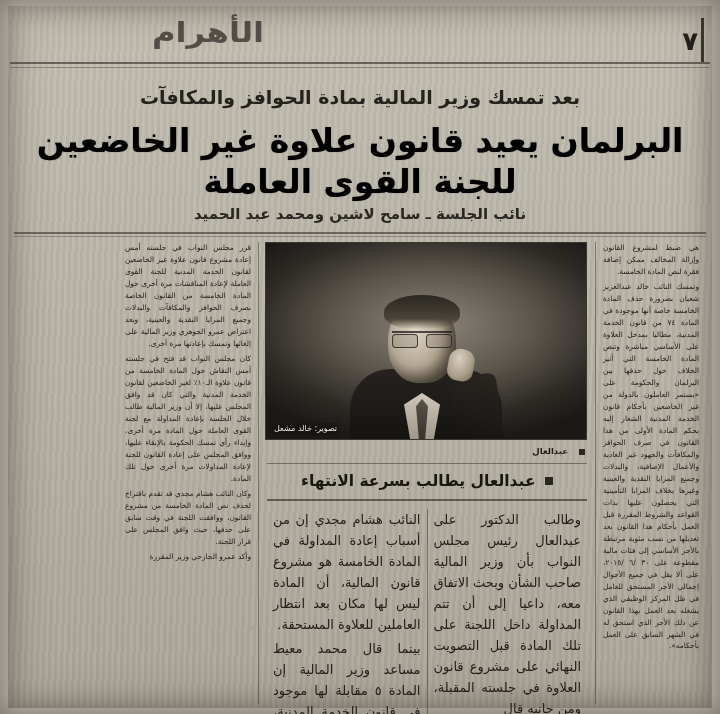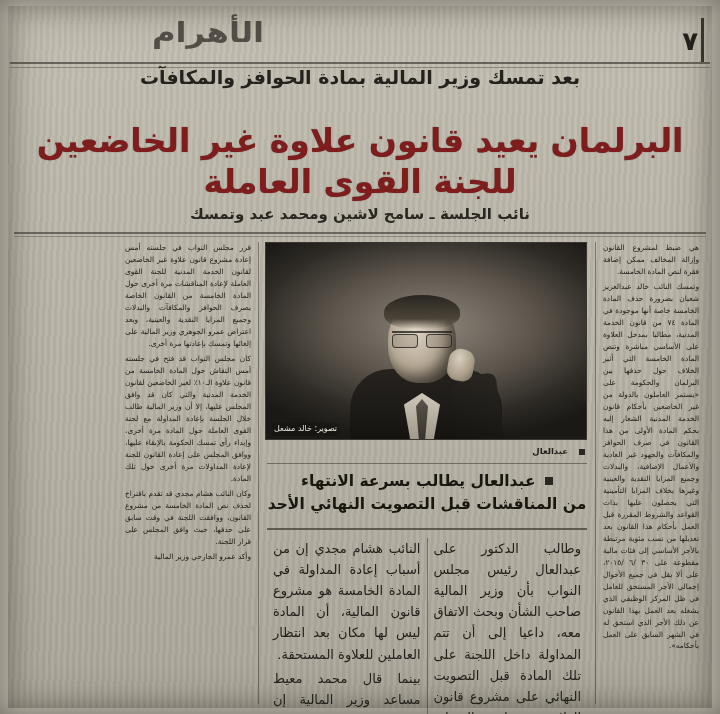--- a/index.html
+++ b/index.html
@@ -87,37 +87,37 @@
   .rule-top2 {
     position: absolute;
     left: 10px; right: 10px;
     top: 67px;
     border-top: 1px solid #4a453d;
     opacity: .45;
   }
   
   .kicker {
     position: absolute;
-    top: 66px;
+    top: 86px;
     left: 20px; right: 20px;
     text-align: center;
     font-size: 19px;
     font-weight: bold;
     color: #25221d;
     letter-spacing: 0;
   }
   .headline {
     position: absolute;
     top: 120px;
     left: 14px; right: 14px;
     text-align: center;
     font-size: 33px;
     font-weight: bold;
     line-height: 1.25;
-    color: #7f1d1d;
+    color: #000000;
     text-shadow: 0 0 1px rgba(0,0,0,.5);
   }
   .byline-wrap {
     position: absolute;
     top: 205px;
     left: 18px; right: 18px;
     height: 22px;
   }
   .byline {
     text-align: center;
@@ -285,21 +285,21 @@
   }
   .cap-name { display: flex; align-items: center; gap: 11px; }
   .sq { width: 6px; height: 6px; background: #2a2620; display: inline-block; }
   .subhead {
     text-align: center;
     font-size: 15.5px;
     font-weight: bold;
     line-height: 1.5;
     color: #19170f;
     margin: 6px 0 8px 0;
-    padding-bottom: 12px;
+    padding-bottom: 6px;
     border-bottom: 2px solid rgba(60,55,46,0.7);
   }
   .subhead .bullet {
     display: inline-block;
     width: 8px; height: 8px;
     background: #2a2620;
     margin-left: 4px;
     vertical-align: middle;
   }
   .two-sub {
@@ -332,21 +332,21 @@
     <div class="page-number-rule"></div>
     <div class="page-number">٧</div>
     <div class="logo">الأهرام</div>
   </div>
   <div class="rule-top"></div>
   <div class="rule-top2"></div>
 
   <div class="kicker">بعد تمسك وزير المالية بمادة الحوافز والمكافآت</div>
   <div class="headline">البرلمان يعيد قانون علاوة غير الخاضعين للجنة القوى العاملة</div>
   <div class="byline-wrap">
-    <div class="byline">نائب الجلسة ـ سامح لاشين ومحمد عبد وتمسك</div>
+    <div class="byline">نائب الجلسة ـ سامح لاشين ومحمد عبد الحميد</div>
   </div>
   <div class="rule-mid"></div>
   <div class="rule-mid2"></div>
 
   <div class="body">
 
     <div class="col col-right">
       <p>هي ضبط لمشروع القانون وإزالة المخالف ممكن إضافة فقرة لنص المادة الخامسة.</p>
       <p>وتمسك النائب خالد عبدالعزيز شعبان بضرورة حذف المادة الخامسة خاصة أنها موجودة في المادة ٧٤ من قانون الخدمة المدنية، مطالبا بمدخل العلاوة على الأساسي مباشرة وتنص المادة الخامسة التي أثير الخلاف حول حذفها بين البرلمان والحكومة على «يستمر العاملون بالدولة من غير الخاضعين بأحكام قانون الخدمة المدنية الشعار إليه بحكم المادة الأولى من هذا القانون في صرف الحوافز والمكافآت والجهود غير العادية والأعمال الإضافية، والبدلات وجميع المزايا النقدية والعينية وغيرها بخلاف المزايا التأمينية التي يحصلون عليها بذات القواعد والشروط المقررة قبل العمل بأحكام هذا القانون بعد تعديلها من نسب مئوية مرتبطة بالأجر الأساسي إلى فئات مالية مقطوعة على ٣٠ /٦ /٢٠١٥، على ألا يقل في جميع الأحوال إجمالي الأجر المستحق للعامل في ظل المركز الوظيفي الذي يشغله بعد العمل بهذا القانون عن ذلك الأجر الذي استحق له في الشهر السابق على العمل بأحكامه».</p>
     </div>
@@ -372,36 +372,35 @@
         <span class="cap-name">
           <span class="sq"></span>
           <span>عبدالعال</span>
         </span>
       </div>
 
       <div class="subhead">
         <span class="bullet"></span>
         <span>عبدالعال يطالب بسرعة الانتهاء</span>
         <br>
-        <span>من المناقشات قبل التصويت النهائي الأحد</span>
       </div>
 
       <div class="two-sub">
         <div class="sc">
           <p>وطالب الدكتور على عبدالعال رئيس مجلس النواب بأن وزير المالية صاحب الشأن وبحث الاتفاق معه، داعيا إلى أن تتم المداولة داخل اللجنة على تلك المادة قبل التصويت النهائي على مشروع قانون العلاوة في جلسته المقبلة، ومن جانبه قال</p>
         </div>
         <div class="sc">
           <p>النائب هشام مجدي إن من أسباب إعادة المداولة في المادة الخامسة هو مشروع قانون المالية، أن المادة ليس لها مكان بعد انتظار العاملين للعلاوة المستحقة.</p>
           <p>بينما قال محمد معيط مساعد وزير المالية إن المادة ٥ مقابلة لها موجود في قانون الخدمة المدنية، مطالبا بضرورة الإبقاء على المادة، وأن المادة الخامسة تؤكد ضرورة التصويت النهائي لقانون علاوة غير الخاضعين وأن هذه المادة من جلسته المقبلة، ومن جانبه قال</p>
         </div>
       </div>
     </div>
 
     <div class="col col-far-left">
       <p>قرر مجلس النواب في جلسته أمس إعادة مشروع قانون علاوة غير الخاضعين لقانون الخدمة المدنية للجنة القوى العاملة لإعادة المناقشات مرة أخرى حول المادة الخامسة من القانون الخاصة بصرف الحوافز والمكافآت والبدلات وجميع المزايا النقدية والعينية، وبعد اعتراض عمرو الجوهري وزير المالية على إلغائها وتمسك بإعادتها مرة أخرى.</p>
       <p>كان مجلس النواب قد فتح في جلسته أمس النقاش حول المادة الخامسة من قانون علاوة الـ١٠٪ لغير الخاضعين لقانون الخدمة المدنية والتي كان قد وافق المجلس عليها، إلا أن وزير المالية طالب خلال الجلسة بإعادة المداولة مع لجنة القوى العاملة حول المادة مرة أخرى، وإبداء رأي تمسك الحكومة بالإبقاء عليها، ووافق المجلس على إعادة القانون للجنة لإعادة المداولات مرة أخرى حول تلك المادة.</p>
       <p>وكان النائب هشام مجدي قد تقدم باقتراح لحذف نص المادة الخامسة من مشروع القانون، ووافقت اللجنة في وقت سابق على حذفها، حيث وافق المجلس على قرار اللجنة.</p>
-      <p>وأكد عمرو الجارحي وزير المالية</p>
+      <p>وأكد عمرو الجارحي وزير المقررة</p>
     </div>
   </div>
 
   <div class="edge-shadow"></div>
 </div>
 
 </body></html>

